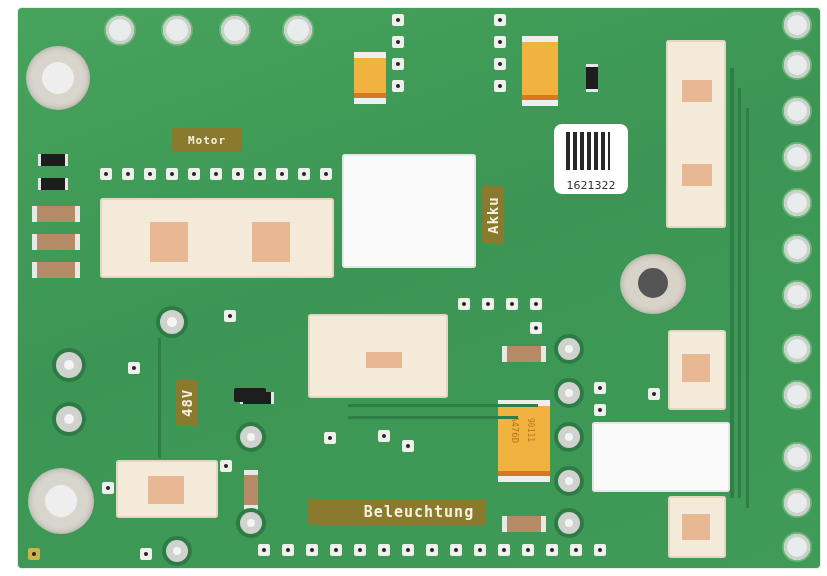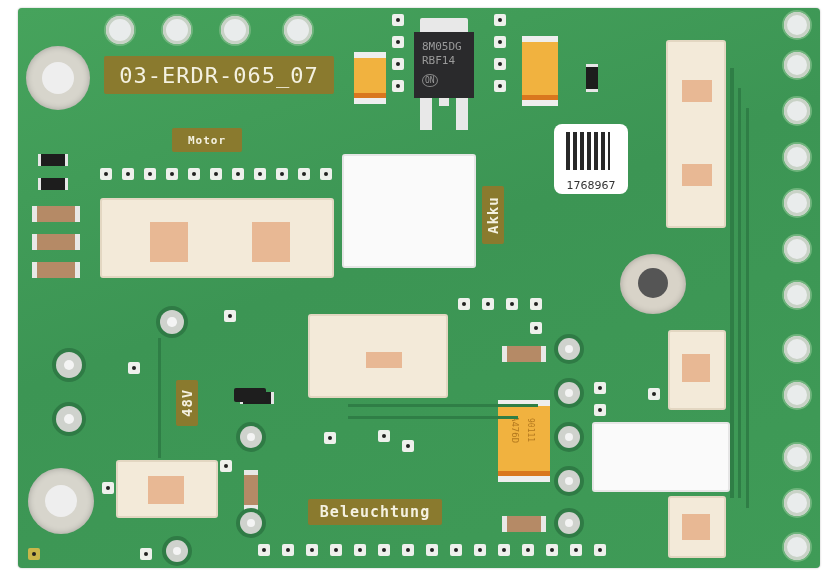--- a/index.html
+++ b/index.html
@@ -43,50 +43,40 @@
   <div class="mount" style="left:8px;top:38px;width:64px;height:64px;">
     <div class="in" style="left:16px;top:16px;width:32px;height:32px;"></div>
   </div>
   <div class="mount" style="left:10px;top:460px;width:66px;height:66px;">
     <div class="in" style="left:17px;top:17px;width:32px;height:32px;"></div>
   </div>
   <div class="mount" style="left:602px;top:246px;width:66px;height:60px;background:#d8d3c8;">
     <div class="in" style="left:18px;top:14px;width:30px;height:30px;background:#555;"></div>
   </div>
 
-  <div class="silk-label" style="left:86px;top:48px;width:230px;height:38px;font-size:22px;font-weight:normal;">03-ERDR-065_07</div>
 
   <div class="silk-label" style="left:154px;top:120px;width:70px;height:24px;font-size:11px;">Motor</div>
 
   <div class="silk-label" style="left:464px;top:178px;width:22px;height:58px;font-size:14px;writing-mode:vertical-rl;transform:rotate(180deg);">Akku</div>
 
   <div class="silk-label" style="left:158px;top:372px;width:22px;height:46px;font-size:14px;writing-mode:vertical-rl;transform:rotate(180deg);">48V</div>
 
-  <div class="silk-label" style="left:290px;top:491px;width:134px;height:26px;font-size:15px;">Beleuchtung</div>
-
-  <div class="reg" style="left:396px;top:24px;width:60px;height:66px;">
-    <div class="tab" style="left:6px;top:-14px;width:48px;height:14px;border-radius:2px 2px 0 0;"></div>
-    <div class="abs" style="left:8px;top:8px;">8M05DG</div>
-    <div class="abs" style="left:8px;top:22px;">RBF14</div>
-    <div class="abs" style="left:8px;top:42px;font-size:8px;border:1px solid #888;border-radius:50%;padding:1px 2px;">ON</div>
-    <div class="tab" style="left:6px;top:66px;width:12px;height:32px;"></div>
-    <div class="tab" style="left:42px;top:66px;width:12px;height:32px;"></div>
-    <div class="tab" style="left:25px;top:66px;width:10px;height:8px;"></div>
-  </div>
+  <div class="silk-label" style="left:290px;top:491px;width:134px;height:26px;font-size:15px;padding-left:44px;">Beleuchtung</div>
+
 
   <div class="cap-tan" style="left:336px;top:44px;width:32px;height:40px;">
     <div class="band" style="bottom:0;"></div>
   </div>
   <div class="cap-tan" style="left:504px;top:28px;width:36px;height:58px;">
     <div class="band" style="bottom:0;"></div>
   </div>
 
   <div class="qr" style="left:536px;top:116px;width:74px;height:70px;">
     <div class="code"></div>
-    <div class="num">1768967</div>
+    <div class="num">1621322</div>
   </div>
 
   <div class="connector" style="left:648px;top:32px;width:56px;height:184px;">
     <div class="window" style="left:14px;top:38px;width:30px;height:22px;"></div>
     <div class="window" style="left:14px;top:122px;width:30px;height:22px;"></div>
   </div>
 
   <div class="connector" style="left:82px;top:190px;width:230px;height:76px;">
     <div class="window" style="left:48px;top:22px;width:38px;height:40px;"></div>
     <div class="window" style="left:150px;top:22px;width:38px;height:40px;"></div>

